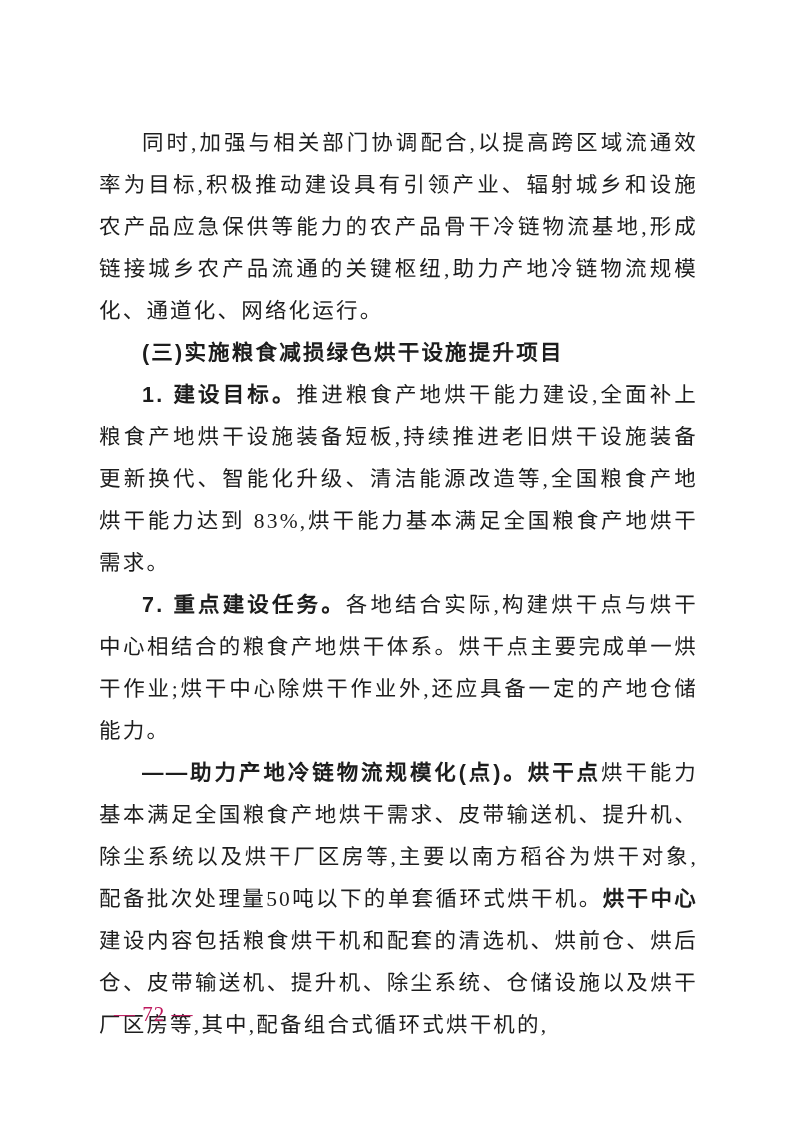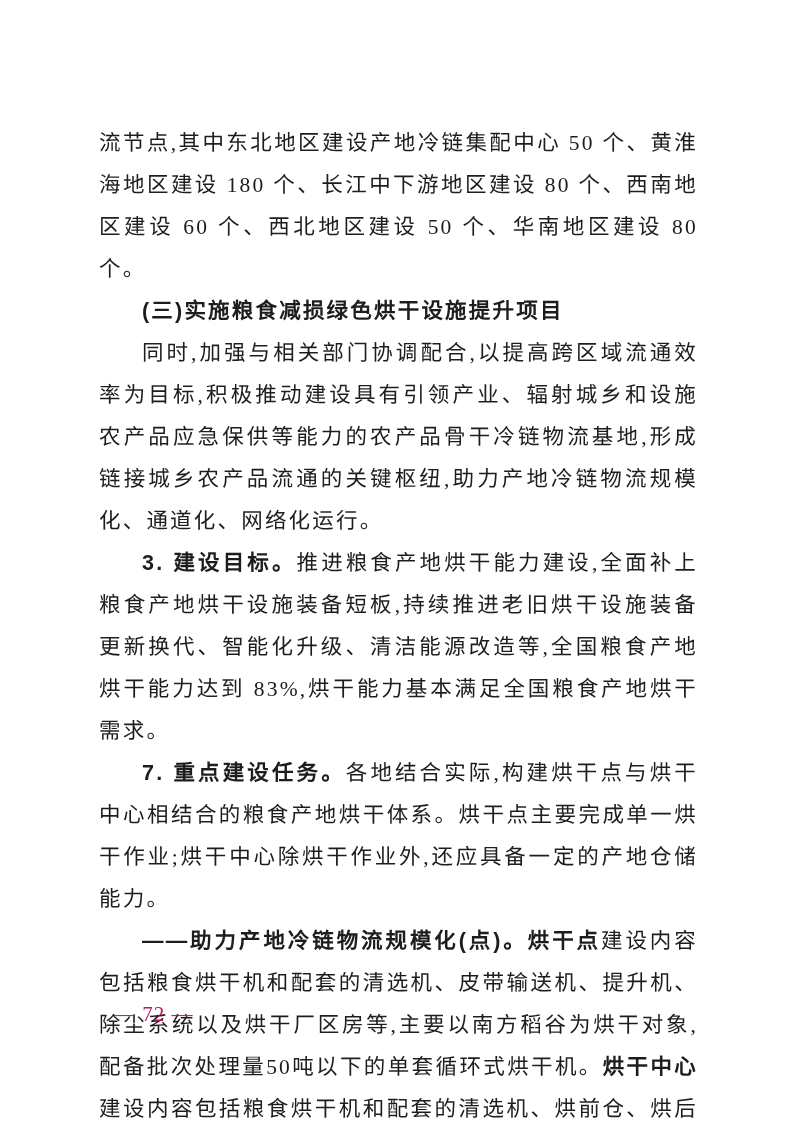--- a/index.html
+++ b/index.html
@@ -54,31 +54,30 @@
     font-family: "Liberation Serif", "DejaVu Serif", serif;
   }
 </style>
 </head>
 <body>
 
 <div class="page">
 
   <main class="body-text">
 
-    <p class="para no-indent"><span>流节点,其中东北地区建设产地冷链集配中心 50 个、黄淮海地区建设 180 个、长江中下游地区建设 80 个、西南地区建设 60 个、西北地区建设 50 个、华南地区建设 80 个。</span></p>
+
+    <p class="para"><span>同时,加强与相关部门协调配合,以提高跨区域流通效率为目标,积极推动建设具有引领产业、辐射城乡和设施农产品应急保供等能力的农产品骨干冷链物流基地,形成链接城乡农产品流通的关键枢纽,助力产地冷链物流规模化、通道化、网络化运行。</span></p>
 
     <p class="para"><span class="heading">(三)实施粮食减损绿色烘干设施提升项目</span></p>
 
-    <p class="para"><span>同时,加强与相关部门协调配合,以提高跨区域流通效率为目标,积极推动建设具有引领产业、辐射城乡和设施农产品应急保供等能力的农产品骨干冷链物流基地,形成链接城乡农产品流通的关键枢纽,助力产地冷链物流规模化、通道化、网络化运行。</span></p>
-
-    <p class="para"><span class="hei">3. 建设目标。</span><span>推进粮食产地烘干能力建设,全面补上粮食产地烘干设施装备短板,持续推进老旧烘干设施装备更新换代、智能化升级、清洁能源改造等,全国粮食产地烘干能力达到 83%,烘干能力基本满足全国粮食产地烘干需求。</span></p>
+    <p class="para"><span class="hei">1. 建设目标。</span><span>推进粮食产地烘干能力建设,全面补上粮食产地烘干设施装备短板,持续推进老旧烘干设施装备更新换代、智能化升级、清洁能源改造等,全国粮食产地烘干能力达到 83%,烘干能力基本满足全国粮食产地烘干需求。</span></p>
 
     <p class="para"><span class="hei">7. 重点建设任务。</span><span>各地结合实际,构建烘干点与烘干中心相结合的粮食产地烘干体系。烘干点主要完成单一烘干作业;烘干中心除烘干作业外,还应具备一定的产地仓储能力。</span></p>
 
-    <p class="para"><span class="hei">——助力产地冷链物流规模化(点)。烘干点</span><span>建设内容包括粮食烘干机和配套的清选机、皮带输送机、提升机、除尘系统以及烘干厂区房等,主要以南方稻谷为烘干对象,配备批次处理量50吨以下的单套循环式烘干机。</span><span class="hei">烘干中心</span><span>建设内容包括粮食烘干机和配套的清选机、烘前仓、烘后仓、皮带输送机、提升机、除尘系统、仓储设施以及烘干厂区房等,其中,配备组合式循环式烘干机的,</span></p>
+    <p class="para"><span class="hei">——助力产地冷链物流规模化(点)。烘干点</span><span>烘干能力基本满足全国粮食产地烘干需求、皮带输送机、提升机、除尘系统以及烘干厂区房等,主要以南方稻谷为烘干对象,配备批次处理量50吨以下的单套循环式烘干机。</span><span class="hei">烘干中心</span><span>建设内容包括粮食烘干机和配套的清选机、烘前仓、烘后仓、皮带输送机、提升机、除尘系统、仓储设施以及烘干厂区房等,其中,配备组合式循环式烘干机的,</span></p>
 
   </main>
 
   <footer class="page-footer">
     <span>— 72 —</span>
   </footer>
 
 </div>
 
 </body></html>

